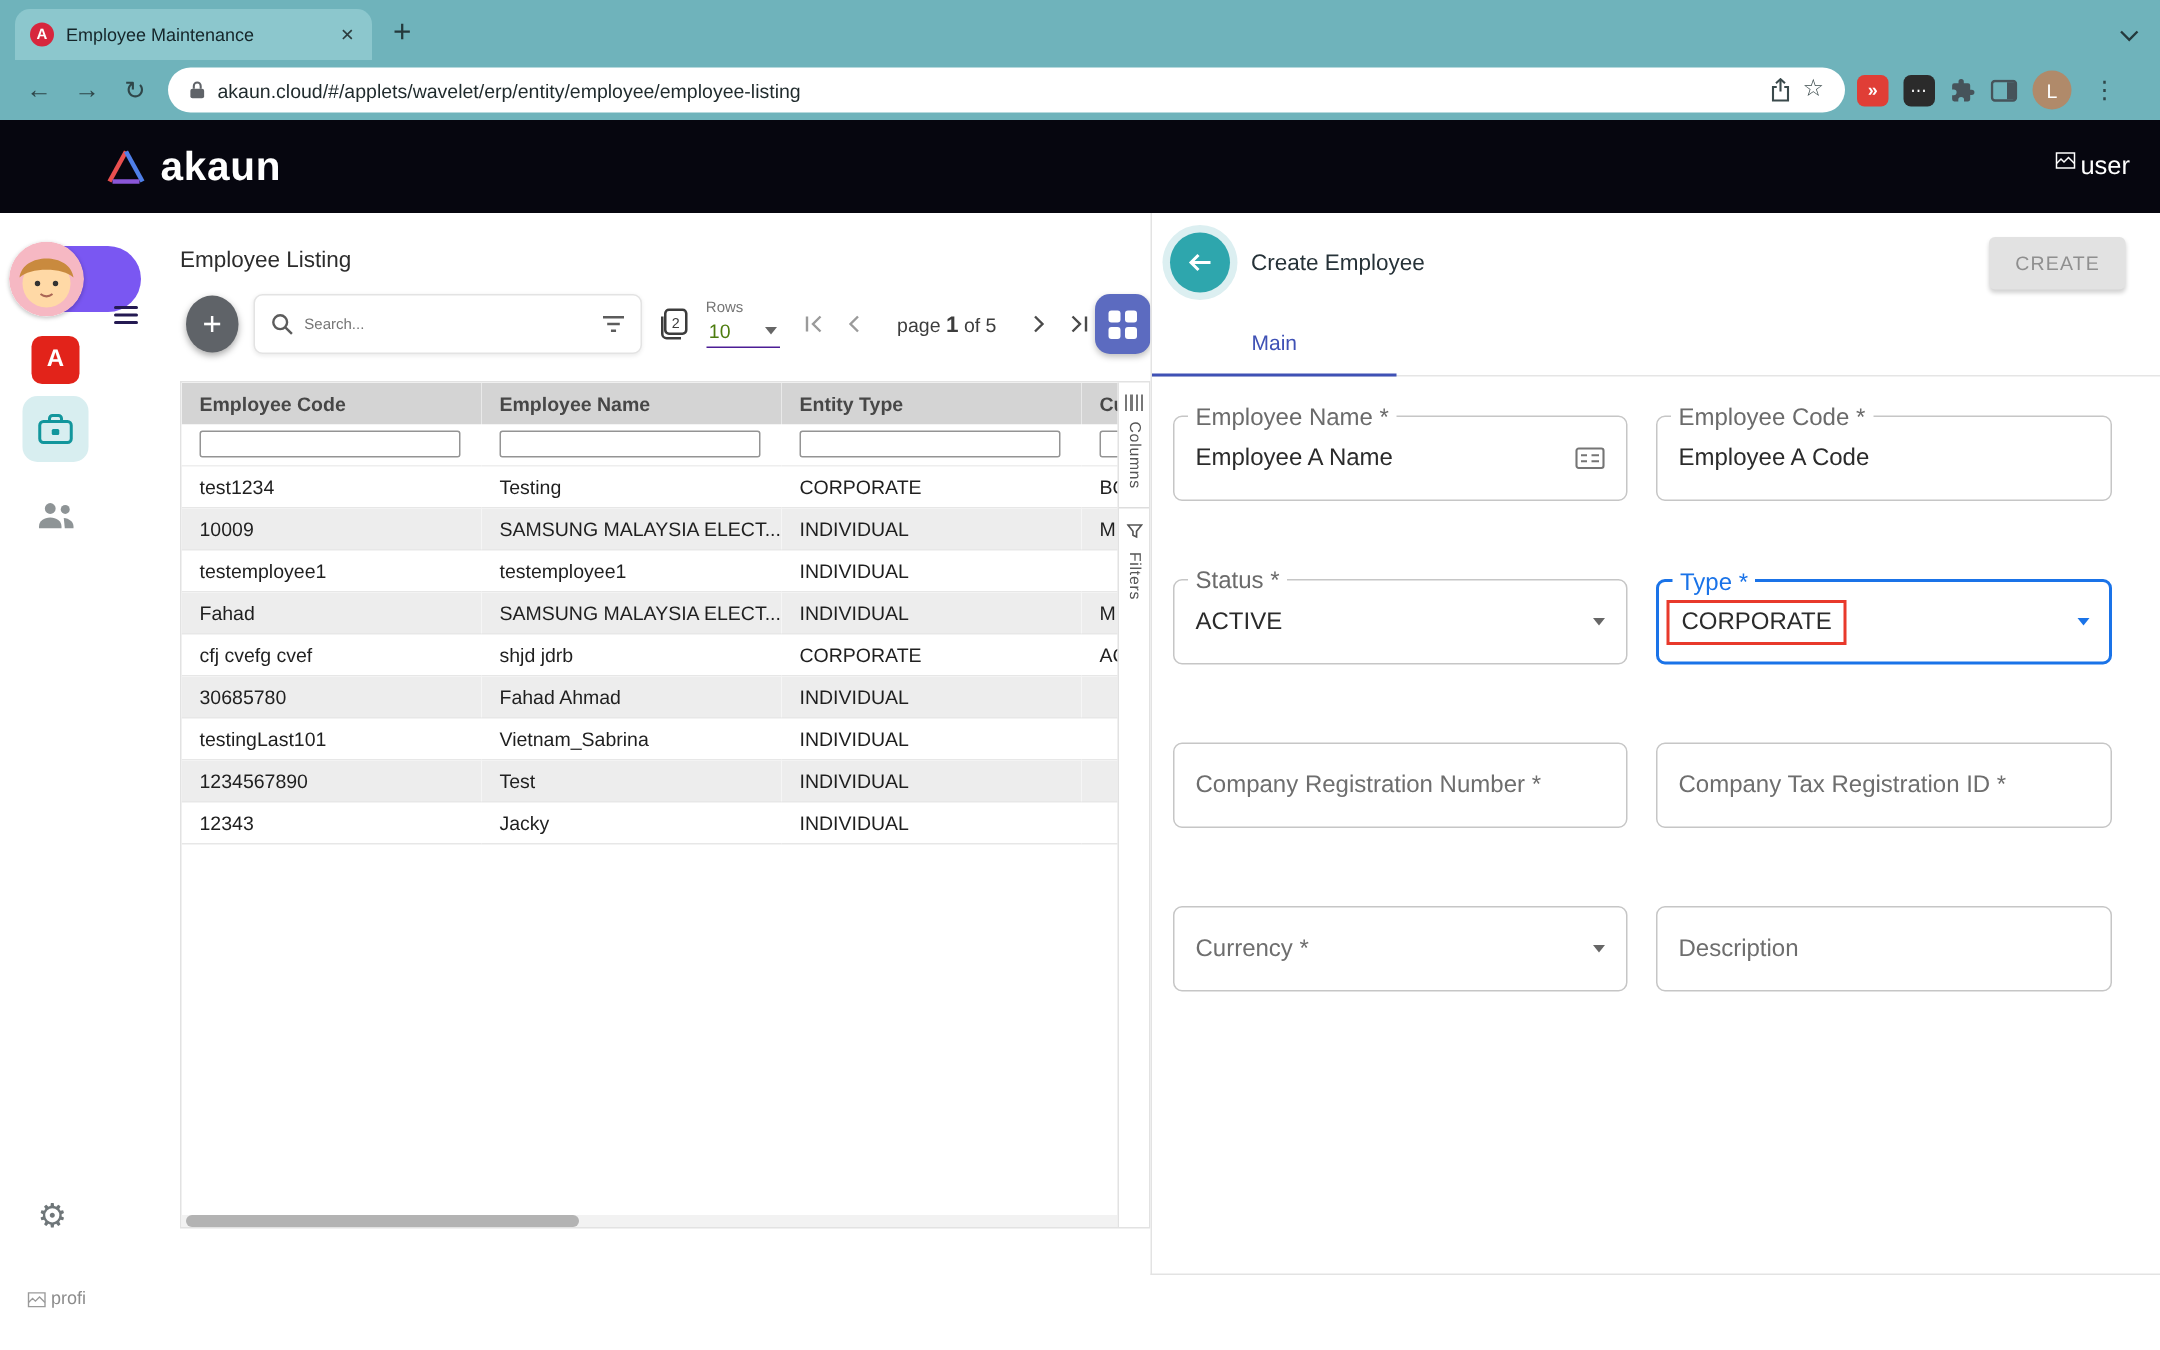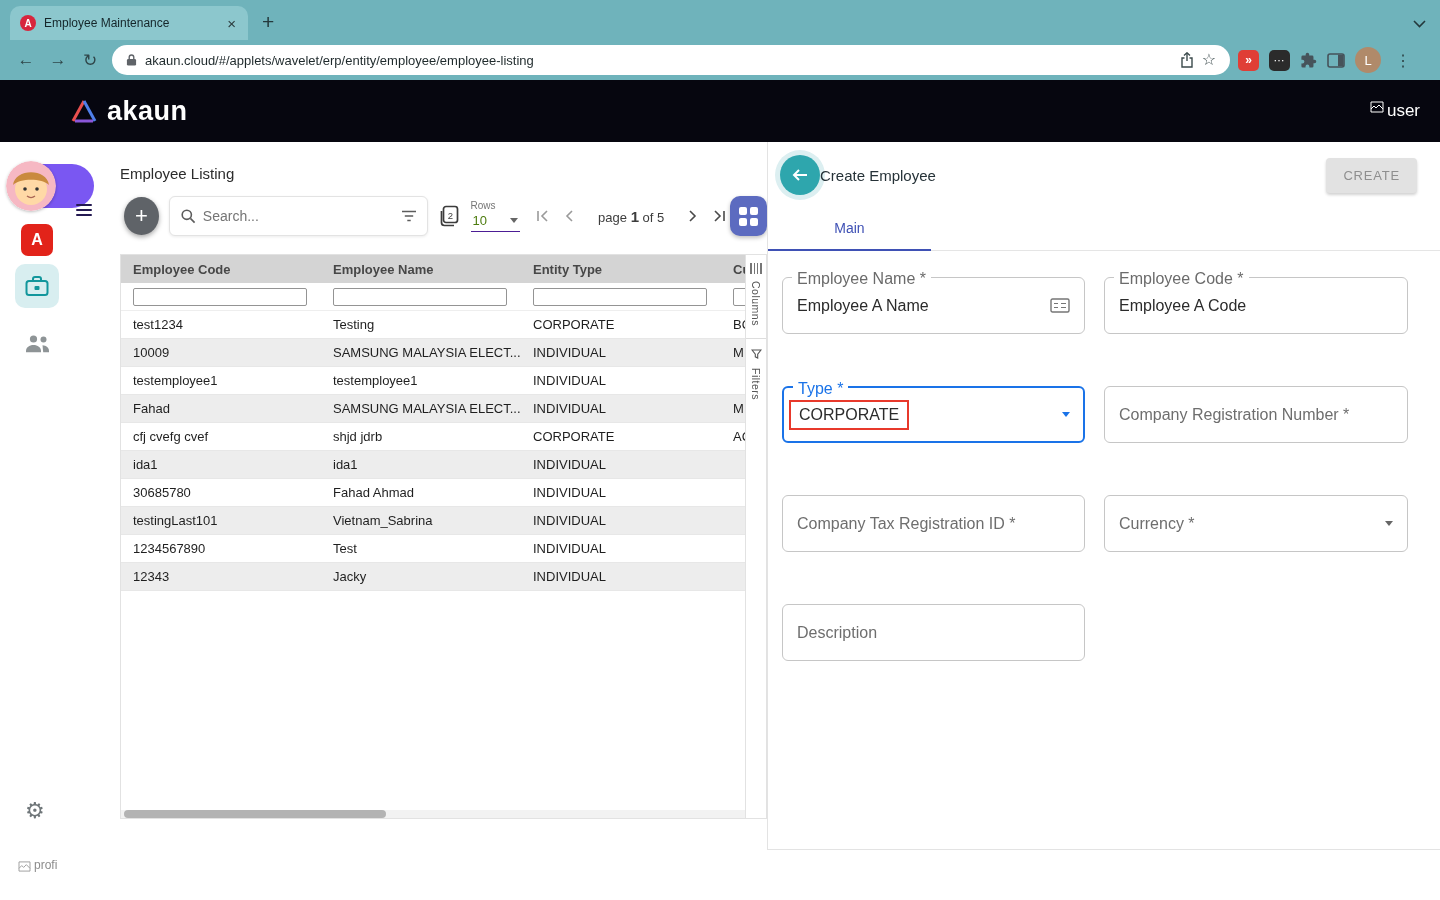--- a/index.html
+++ b/index.html
@@ -44,21 +44,21 @@
   .people-tile{position:absolute;top:192px;left:24px;line-height:0}
   .rail-gear{position:absolute;top:658px;left:25px;font-size:22px;color:#6f7679;line-height:1}
   .rail-profile-broken{position:absolute;top:716px;left:18px;display:flex;align-items:flex-end;gap:3px;color:#8c8c8c;font-size:12px}
 
   
   .listing{position:absolute;left:120px;top:142px;width:647px}
   .listing-title{padding-top:23px;font-size:15px;font-weight:500;color:#2c2c2c}
   .controls{display:flex;align-items:center;margin-top:14px;padding-left:4px}
   .add-btn{width:38px;height:38px;border-radius:50%;background:#5f6368;color:#fff;font-size:22px;display:flex;align-items:center;justify-content:center;box-shadow:0 2px 5px rgba(0,0,0,.35);margin-right:10px;line-height:1}
   .search-box{width:280px;height:40px;background:#fff;border:1px solid #e3e3e3;border-radius:6px;box-shadow:0 1px 3px rgba(0,0,0,.08);display:flex;align-items:center;padding:0 10px;gap:7px;margin-right:10px}
-  .search-box input{flex:1;border:none;outline:none;font-size:14px;color:#000000;font-family:"Liberation Sans",sans-serif;background:transparent}
+  .search-box input{flex:1;border:none;outline:none;font-size:10px;color:#000000;font-family:"Liberation Sans",sans-serif;background:transparent}
   .search-box input::placeholder{color:#757575}
   .pages-btn{margin-right:10px;line-height:0}
   .rows-ctl{width:54px;margin-right:12px}
   .rows-cap{font-size:10px;color:#757575}
   .rows-val{display:flex;align-items:center;justify-content:space-between;border-bottom:1px solid #4c1d95;padding:2px 2px 3px 2px;font-size:13px;color:#4d7c0f}
   .caret{width:0;height:0;border-left:4px solid transparent;border-right:4px solid transparent;border-top:5px solid #666}
   .pager{display:flex;align-items:center;gap:4px;color:#444}
   .pager .pg-btn{display:flex;align-items:center;justify-content:center;width:22px;height:22px;line-height:0}
   .pager .pg-text{font-size:13px;color:#3d3d3d;margin:0 14px;white-space:nowrap}
   .pager .pg-text b{font-size:15px}
@@ -82,21 +82,21 @@
   .side-strip{flex:1;border-left:1px solid #e2e2e2;display:flex;flex-direction:column;align-items:center;padding-top:8px}
   .grip{width:12px;height:11px;background:repeating-linear-gradient(90deg,#777 0 1.5px,transparent 1.5px 3.5px)}
   .strip-label{writing-mode:vertical-rl;font-size:10.5px;color:#555;margin-top:7px;letter-spacing:.5px}
   .strip-div{width:100%;height:1px;background:#ddd;margin:12px 0 10px}
   .funnel{line-height:0;margin-bottom:2px}
 
   
   .create-panel{position:absolute;left:767px;top:142px;width:673px;height:708px;background:#fff;border-left:1px solid #e3e3e3;border-bottom:1px solid #e3e3e3}
   .cp-header{display:flex;align-items:center;padding:10px 23px 0 12px;height:56px}
   .back-btn{width:40px;height:40px;border-radius:50%;background:#2ea6ad;display:flex;align-items:center;justify-content:center;box-shadow:0 0 0 5px #dceff1}
-  .cp-title{font-size:15px;font-weight:500;color:#263238}
+  .cp-title{margin-left:14px;font-size:15px;font-weight:500;color:#263238}
   .create-btn{margin-left:auto;background:#e2e2e2;color:#8f8f8f;font-size:13px;letter-spacing:.8px;border:none;border-radius:4px;padding:10px 17px;box-shadow:0 2px 3px rgba(0,0,0,.18);font-family:Liberation Sans, sans-serif}
   .cp-tabs{margin-top:12px;border-bottom:1px solid #e5e5e5}
   .cp-tab{width:163px;text-align:center;padding:10px 0 13px;color:#3f51b5;font-size:14px;border-bottom:2px solid #3f51b5;margin-bottom:-1px}
   .cp-form{display:grid;grid-template-columns:303px 304px;column-gap:19px;row-gap:52px;padding:26px 0 0 14px}
   .mat-field{position:relative;height:57px;border:1px solid #c6c6c6;border-radius:6px;display:flex;align-items:center;padding:0 14px;background:#fff}
   .mat-label{position:absolute;top:-8px;left:9px;background:#fff;padding:0 5px;font-size:16px;color:#6b6b6b;white-space:nowrap}
   .mat-value{font-size:16px;color:#2b2b2b;white-space:nowrap}
   .mat-placeholder{font-size:16px;color:#6e6e6e;white-space:nowrap}
   .mat-field .trail{margin-left:auto;line-height:0}
   .mat-field.focused{border:2px solid #1a73e8;padding:16px 13px}
@@ -346,26 +346,20 @@
               <td>INDIVIDUAL</td>
               <td>M</td>
             </tr>
             <tr>
               <td>cfj cvefg cvef</td>
               <td>shjd jdrb</td>
               <td>CORPORATE</td>
               <td>AC</td>
             </tr>
             <tr>
-              <td>ida1</td>
-              <td>ida1</td>
-              <td>INDIVIDUAL</td>
-              <td></td>
-            </tr>
-            <tr>
               <td>30685780</td>
               <td>Fahad Ahmad</td>
               <td>INDIVIDUAL</td>
               <td></td>
             </tr>
             <tr>
               <td>testingLast101</td>
               <td>Vietnam_Sabrina</td>
               <td>INDIVIDUAL</td>
               <td></td>
@@ -428,20 +422,25 @@
             <rect x="1" y="1" width="18" height="13" rx="1.5" fill="none" stroke="#757575" stroke-width="1.4"></rect>
             <path d="M4 5.5h4M4 9.5h4M11 5.5h5M11 9.5h5" stroke="#757575" stroke-width="1.2"></path>
           </svg>
       </span>
     </div>
     <div class="mat-field">
       <span class="mat-label">Employee Code *</span>
       <span class="mat-value">Employee A Code</span>
     </div>
 
+    <div class="mat-field">
+      <span class="mat-label">Status *</span>
+      <span class="mat-value">ACTIVE</span>
+      <span class="trail caret"></span>
+    </div>
     <div class="mat-field focused">
       <span class="mat-label">Type *</span>
       <span class="annot-box">
         <span class="mat-value">CORPORATE</span>
       </span>
       <span class="trail caret"></span>
     </div>
 
     <div class="mat-field">
       <span class="mat-placeholder">Company Registration Number *</span>

